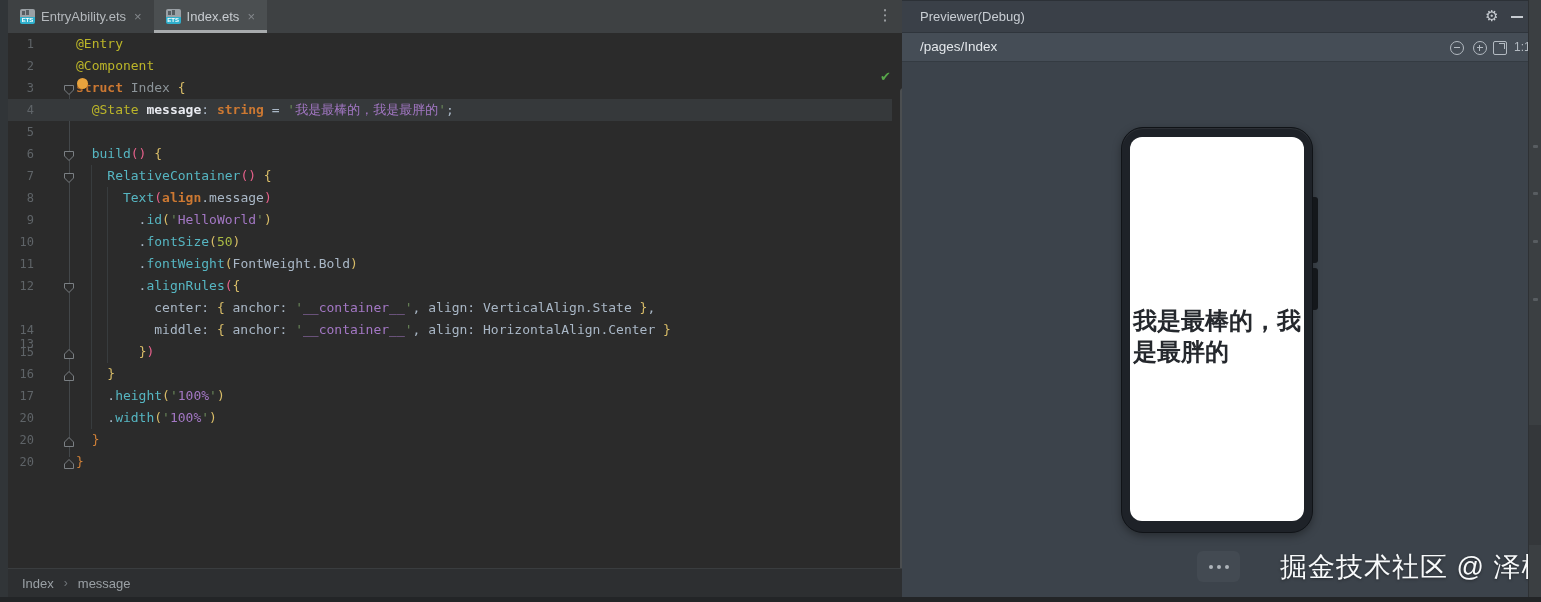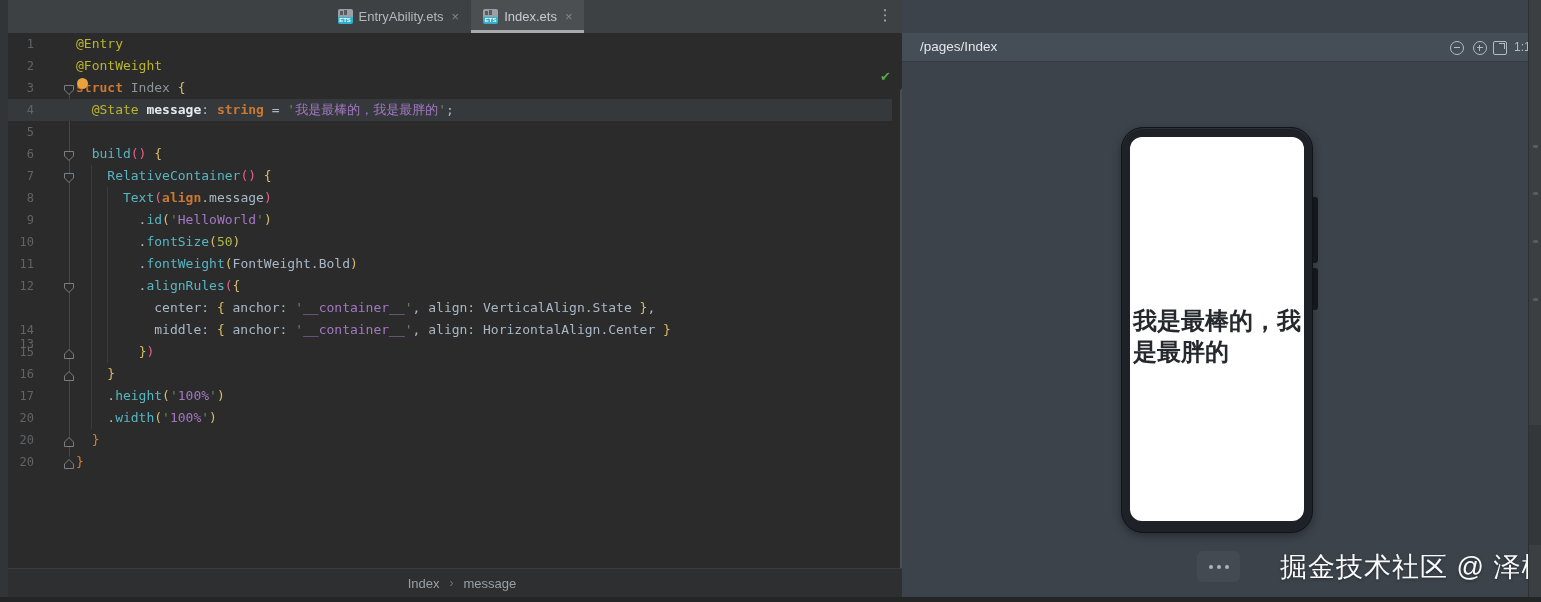--- a/index.html
+++ b/index.html
@@ -1,18 +1,18 @@
 <!DOCTYPE html>
 <html><head>
 <meta charset="utf-8">
 <style>
   html,body{margin:0;padding:0;background:#1e1e1e;}
   .app{position:relative;width:1541px;height:602px;background:#2b2b2b;overflow:hidden;
        font-family:"Liberation Sans",sans-serif;-webkit-font-smoothing:antialiased;}
-  .abs{position:absolute;justify-content:center;}
+  .abs{position:absolute;}
 
   
   .left-strip{left:0;top:0;width:8px;height:602px;background:#313538;border-right:1px solid #26292b;}
 
   
   .tabbar{left:8px;top:0;width:894px;height:33px;background:#3e4143;display:flex;align-items:stretch;}
   .tab{display:flex;align-items:center;gap:6px;padding:0 12px;font-size:13px;color:#b4b8bc;position:relative;cursor:default;}
   .tab.active{background:#4b4f51;box-shadow:inset 0 -3px 0 #a8abad;color:#c8ccd0;}
   .tab .close{color:#84888c;font-size:13px;margin-left:2px;}
   .ets-icon{width:15px;height:15px;border-radius:2px;position:relative;
@@ -118,21 +118,21 @@
     <div id="ed-layers">
         <div class="fold-guide" style="top: 60px; height: 364px;"></div>
         <div class="line-hl" style="top: 66px;"></div>
       </div>
     <div class="indent-guide" style="left:83px;top:132px;height:264px;"></div>
     <div class="indent-guide" style="left:99px;top:154px;height:176px;"></div>
     <div id="ed-lines">
         <div class="gutter-num" style="top: 0px;">1</div>
         <div class="code-line" style="top: 0px;"><span class="tk-dec">@Entry</span></div>
         <div class="gutter-num" style="top: 22px;">2</div>
-        <div class="code-line" style="top: 22px;"><span class="tk-dec">@FontWeight</span></div>
+        <div class="code-line" style="top: 22px;"><span class="tk-dec">@Component</span></div>
         <div class="gutter-num" style="top: 44px;">3</div>
         <div class="fold" style="top: 49px;"><svg width="12" height="12">
             <path d="M1.5 1.5h9v4.5l-4.5 4.5-4.5-4.5z" fill="#2b2b2b" stroke="#7a7f83" stroke-width="1"></path>
           </svg></div>
         <div class="code-line" style="top: 44px;"><span class="tk-kw">struct</span><span class="tk-pl"> </span><span class="tk-typ">Index</span><span class="tk-pl"> </span><span class="tk-p2">{</span></div>
         <div class="gutter-num" style="top: 66px;">4</div>
         <div class="code-line" style="top: 66px;"><span class="tk-pl">  </span><span class="tk-dec">@State</span><span class="tk-pl"> </span><span class="tk-fld">message</span><span class="tk-pl">: </span><span class="tk-kw">string</span><span class="tk-pl"> = </span><span class="tk-q">'</span><span class="tk-str">我是最棒的，我是最胖的</span><span class="tk-q">'</span><span class="tk-pl">;</span></div>
         <div class="gutter-num" style="top: 88px;">5</div>
         <div class="code-line" style="top: 88px;"></div>
         <div class="gutter-num" style="top: 110px;">6</div>
@@ -192,20 +192,25 @@
   </div>
   <div class="abs bulb"></div>
 
   <div class="abs breadcrumb">
     <span>Index</span>
     <span class="crumb-sep">›</span>
     <span>message</span>
   </div>
 
   <div class="abs previewer">
+    <div class="pv-header">
+      <span class="pv-title">Previewer(Debug)</span>
+      <span class="pv-gear">⚙</span>
+      <span class="pv-min"></span>
+    </div>
     <div class="pv-toolbar">
       <span class="pv-path">/pages/Index</span>
       <span class="mag" style="left:548px;"></span>
       <span class="mag plus" style="left:571px;"></span>
       <span class="fit-icon"></span>
       <span class="pv-ratio">1:1</span>
     </div>
 
 
     <div class="phone">

